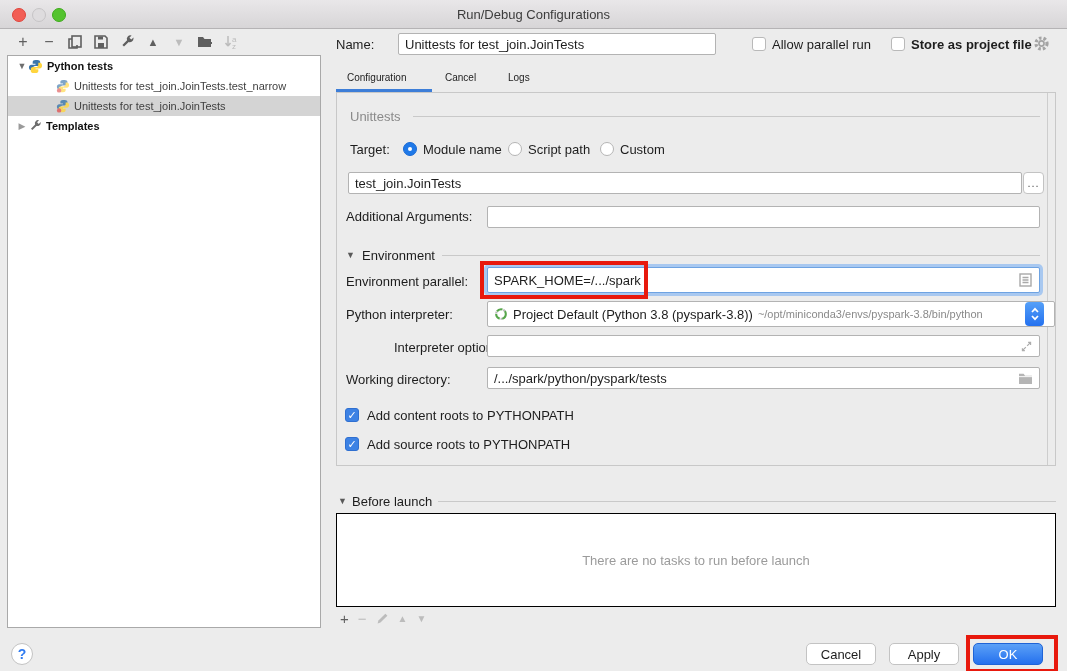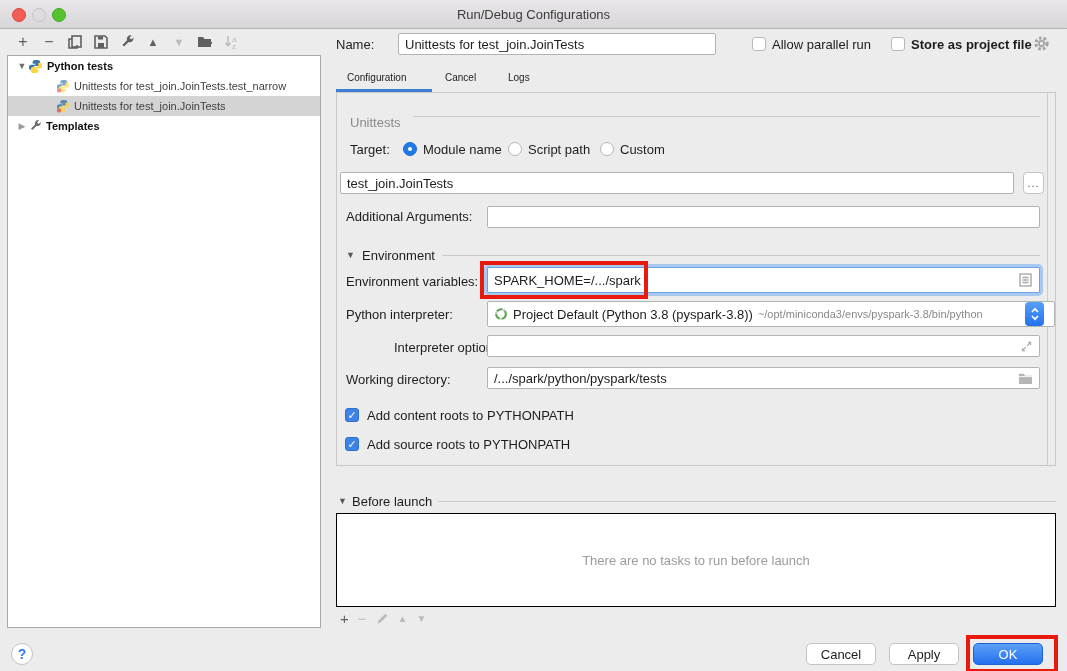--- a/index.html
+++ b/index.html
@@ -160,48 +160,48 @@
   </div>
 
   <div class="abs tab" style="left:347px;top:72px;">Configuration</div>
   <div class="abs tab" style="left:445px;top:72px;">Cancel</div>
   <div class="abs tab" style="left:508px;top:72px;">Logs</div>
   <div class="abs tab-underline" style="left:336px;top:89px;width:96px;"></div>
 
   <div class="abs panel" style="left:336px;top:92px;width:720px;height:374px;"></div>
   <div class="abs" style="left:1047px;top:93px;width:1px;height:372px;background:#cdcdcd;"></div>
 
-  <div class="abs sect-title" style="left:350px;top:115px;">Unittests</div>
+  <div class="abs sect-title" style="left:350px;top:109px;">Unittests</div>
   <div class="abs sectline" style="left:413px;top:116px;width:627px;"></div>
 
   <div class="abs lbl" style="left:350px;top:142px;">Target:</div>
   <div class="abs radio on" style="left:403px;top:142px;"></div>
   <div class="abs lbl" style="left:423px;top:142px;">Module name</div>
   <div class="abs radio" style="left:508px;top:142px;"></div>
   <div class="abs lbl" style="left:528px;top:142px;">Script path</div>
   <div class="abs radio" style="left:600px;top:142px;"></div>
   <div class="abs lbl" style="left:620px;top:142px;">Custom</div>
 
-  <div class="abs field" style="left:340px;top:172px;width:674px;height:22px;">
+  <div class="abs field" style="left:348px;top:172px;width:674px;height:22px;">
     <span>test_join.JoinTests</span>
   </div>
   <div class="abs mbtn" style="left:1023px;top:172px;width:21px;border-radius:4px;font-size:11px;letter-spacing:1px;color:#555;">
     <span>...</span>
   </div>
 
   <div class="abs lbl" style="left:346px;top:209px;">Additional Arguments:</div>
   <div class="abs field" style="left:487px;top:206px;width:553px;height:22px;">
     <span></span>
   </div>
 
   <span class="abs collapse-tri" style="left:346px;top:250px;">▼</span>
   <div class="abs lbl" style="left:362px;top:248px;">Environment</div>
   <div class="abs sectline" style="left:442px;top:255px;width:598px;"></div>
 
-  <div class="abs lbl" style="left:346px;top:274px;">Environment variables:</div>
+  <div class="abs lbl" style="left:346px;top:274px;">Environment parallel:</div>
   <div class="abs field focus" style="left:487px;top:267px;width:553px;height:26px;">
     <span>SPARK_HOME=/.../spark</span>
   </div>
   <div class="abs" style="left:1018px;top:272px;">
     <svg width="15" height="16" viewBox="0 0 15 16">
         <rect x="2" y="2" width="11" height="12" fill="none" stroke="#a9a9a9" stroke-width="1.4"></rect>
         <path d="M4.5 5.5h6M4.5 8h6M4.5 10.5h6" stroke="#a9a9a9" stroke-width="1.3"></path>
       </svg>
   </div>
   <div class="abs redbox" style="left:480px;top:261px;width:168px;height:38px;"></div>

